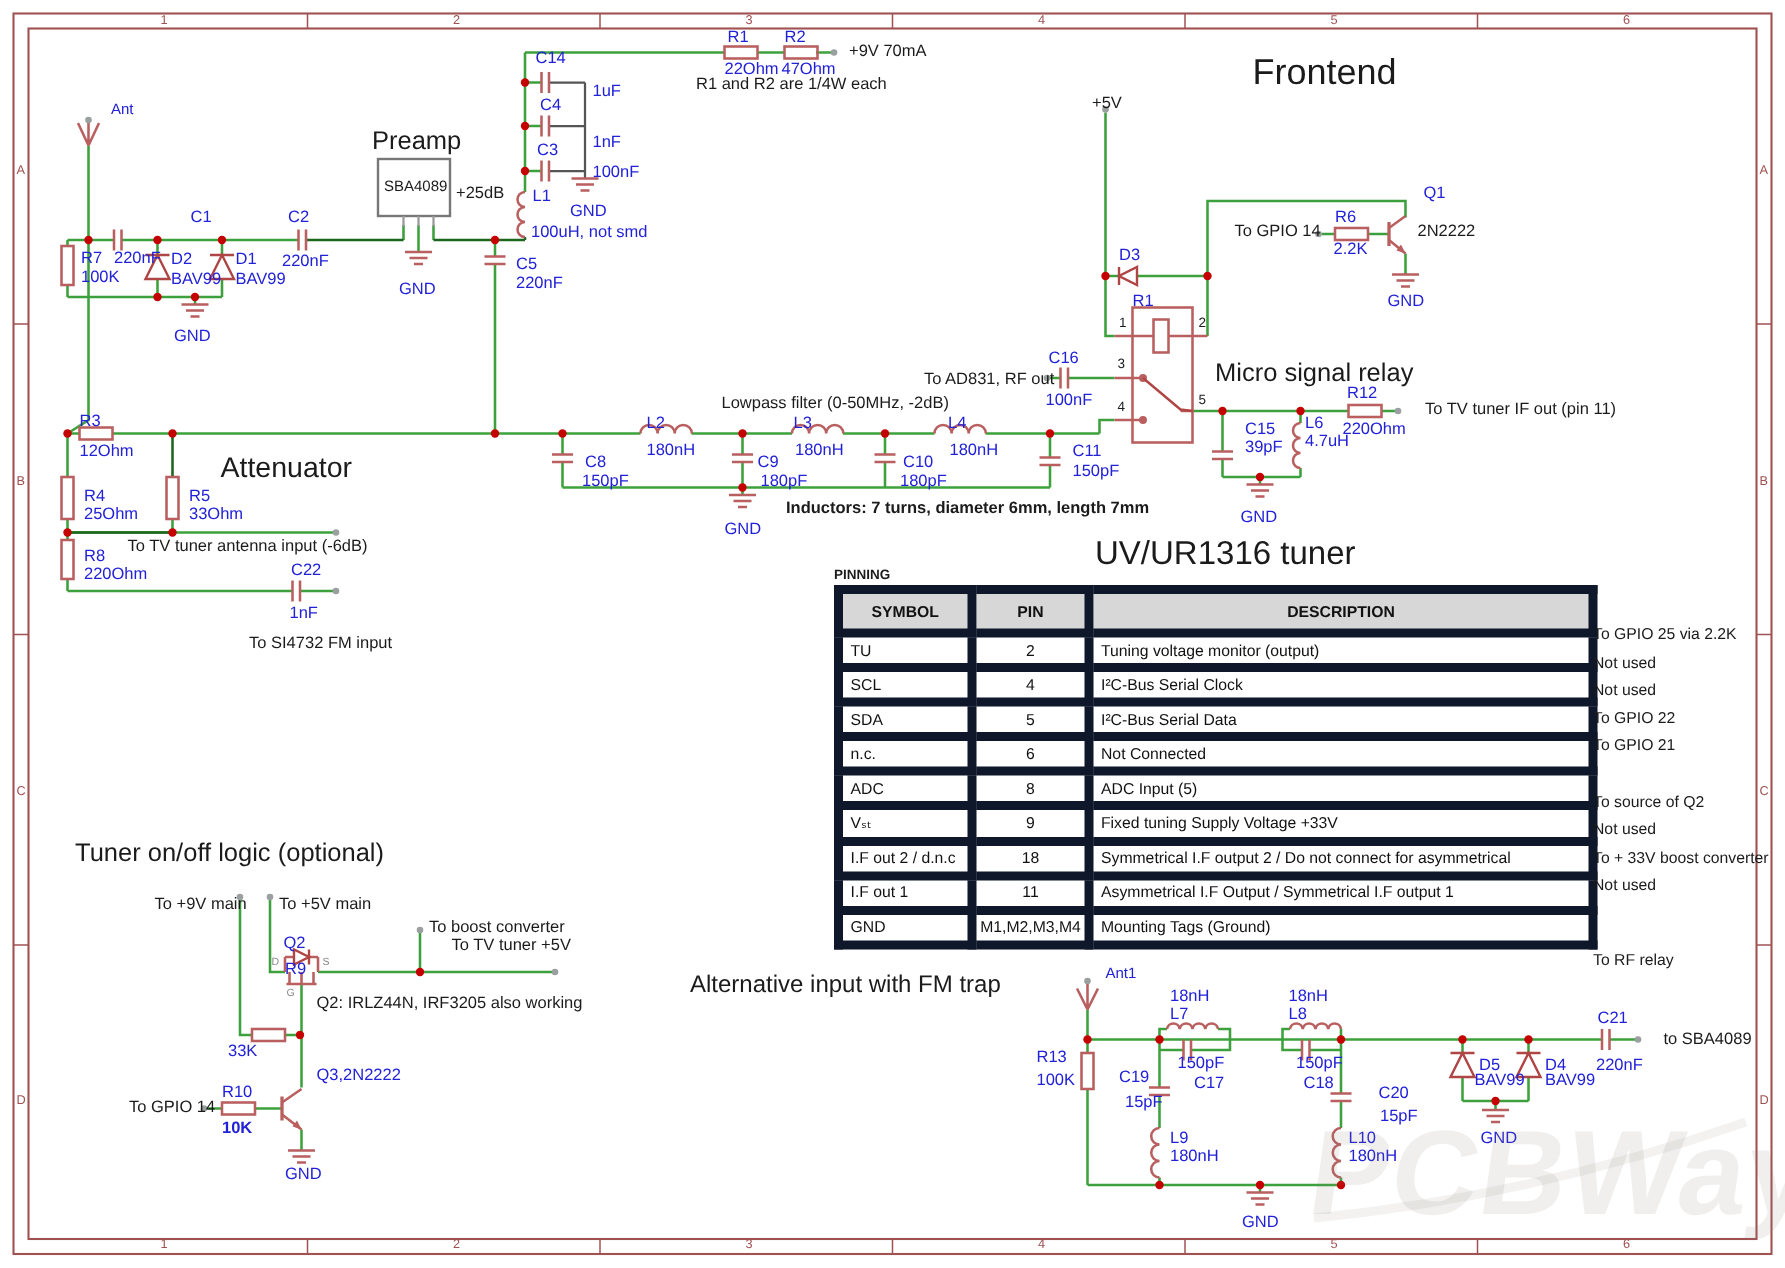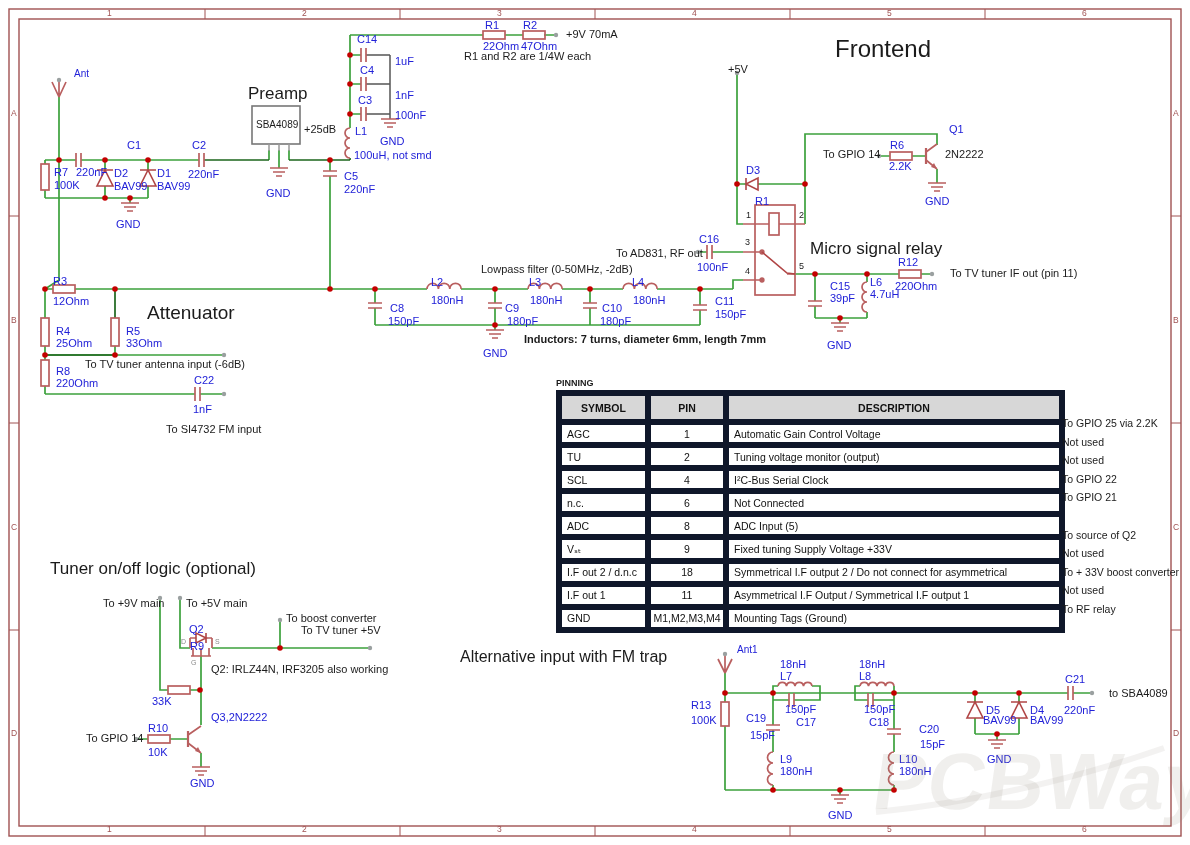--- a/index.html
+++ b/index.html
@@ -224,20 +224,21 @@
       <circle cx="1092" cy="693" r="2.2"></circle>
         <circle cx="725" cy="654" r="2.2"></circle>
     </g>
   </svg>
 
   <div id="labels">
       <span class="lbl k" style="left: 248px; top: 84px; font-size: 17px;">Preamp</span>
       <span class="lbl k" style="left: 835px; top: 36px; font-size: 24px;">Frontend</span>
       <span class="lbl k" style="left: 147px; top: 302px; font-size: 19px;">Attenuator</span>
       <span class="lbl k" style="left: 810px; top: 239px; font-size: 17px;">Micro signal relay</span>
+      <span class="lbl k" style="left: 730px; top: 357px; font-size: 22px;">UV/UR1316 tuner</span>
       <span class="lbl k" style="left: 50px; top: 559px; font-size: 17px;">Tuner on/off logic (optional)</span>
       <span class="lbl k" style="left: 460px; top: 648px; font-size: 16px;">Alternative input with FM trap</span>
       <span class="lbl b" style="left: 74px; top: 68px; font-size: 10px;">Ant</span>
       <span class="lbl b" style="left: 127px; top: 139px;">C1</span>
       <span class="lbl b" style="left: 54px; top: 166px;">R7</span>
       <span class="lbl b" style="left: 76px; top: 166px;">220nF</span>
       <span class="lbl b" style="left: 54px; top: 179px;">100K</span>
       <span class="lbl b" style="left: 114px; top: 167px;">D2</span>
       <span class="lbl b" style="left: 114px; top: 180px;">BAV99</span>
       <span class="lbl b" style="left: 157px; top: 167px;">D1</span>
@@ -323,21 +324,21 @@
       <span class="lbl k" style="left: 103px; top: 597px;">To +9V main</span>
       <span class="lbl k" style="left: 186px; top: 597px;">To +5V main</span>
       <span class="lbl b" style="left: 189px; top: 623px;">Q2</span>
       <span class="lbl k" style="left: 286px; top: 612px;">To boost converter</span>
       <span class="lbl k" style="left: 301px; top: 624px;">To TV tuner +5V</span>
       <span class="lbl k" style="left: 211px; top: 663px;">Q2: IRLZ44N, IRF3205 also working</span>
       <span class="lbl b" style="left: 170px; top: 640px; padding-left: 20px;">R9</span>
       <span class="lbl b" style="left: 152px; top: 695px;">33K</span>
       <span class="lbl b" style="left: 211px; top: 711px;">Q3,2N2222</span>
       <span class="lbl b" style="left: 148px; top: 722px;">R10</span>
-      <span class="lbl b" style="left: 148px; top: 746px;">10K</span>
+      <span class="lbl b" style="left: 148px; top: 746px; font-weight: bold;">10K</span>
       <span class="lbl k" style="left: 86px; top: 732px;">To GPIO 14</span>
       <span class="lbl b" style="left: 190px; top: 777px;">GND</span>
       <span class="lbl g" style="left: 181px; top: 638px; font-size: 7px;">D</span>
       <span class="lbl g" style="left: 191px; top: 659px; font-size: 7px;">G</span>
       <span class="lbl g" style="left: 215px; top: 638px; font-size: 7px;">S</span>
       <span class="lbl b" style="left: 737px; top: 644px; font-size: 10px;">Ant1</span>
       <span class="lbl b" style="left: 691px; top: 699px;">R13</span>
       <span class="lbl b" style="left: 691px; top: 714px;">100K</span>
       <span class="lbl b" style="left: 746px; top: 712px;">C19</span>
       <span class="lbl b" style="left: 750px; top: 729px;">15pF</span>
@@ -397,33 +398,33 @@
       </colgroup>
     <thead>
         <tr>
           <th>SYMBOL</th>
           <th>PIN</th>
           <th>DESCRIPTION</th>
         </tr>
       </thead>
     <tbody>
         <tr>
-          <td>AGC</td>
-          <td class="c-pin">1</td>
-          <td>Automatic Gain Control Voltage</td>
-        </tr>
-        <tr>
           <td>TU</td>
           <td class="c-pin">2</td>
           <td>Tuning voltage monitor (output)</td>
         </tr>
         <tr>
           <td>SCL</td>
           <td class="c-pin">4</td>
           <td>I²C-Bus Serial Clock</td>
+        </tr>
+        <tr>
+          <td>SDA</td>
+          <td class="c-pin">5</td>
+          <td>I²C-Bus Serial Data</td>
         </tr>
         <tr>
           <td>n.c.</td>
           <td class="c-pin">6</td>
           <td>Not Connected</td>
         </tr>
         <tr>
           <td>ADC</td>
           <td class="c-pin">8</td>
           <td>ADC Input (5)</td>
@@ -454,17 +455,17 @@
   <div id="notes-layer">
       <span class="note" style="left: 1062px; top: 417px;">To GPIO 25 via 2.2K</span>
       <span class="note" style="left: 1062px; top: 435.6px;">Not used</span>
       <span class="note" style="left: 1062px; top: 454.2px;">Not used</span>
       <span class="note" style="left: 1062px; top: 472.8px;">To GPIO 22</span>
       <span class="note" style="left: 1062px; top: 491.4px;">To GPIO 21</span>
       <span class="note" style="left: 1062px; top: 528.6px;">To source of Q2</span>
       <span class="note" style="left: 1062px; top: 547.2px;">Not used</span>
       <span class="note" style="left: 1062px; top: 565.8px;">To + 33V boost converter</span>
       <span class="note" style="left: 1062px; top: 584.4px;">Not used</span>
-      <span class="note" style="left: 1062px; top: 603px;">To RF relay</span>
+      <span class="note" style="left: 1062px; top: 634px;">To RF relay</span>
     </div>
 
   <div id="watermark">PCBWay</div>
 </div>
 
 </body></html>

